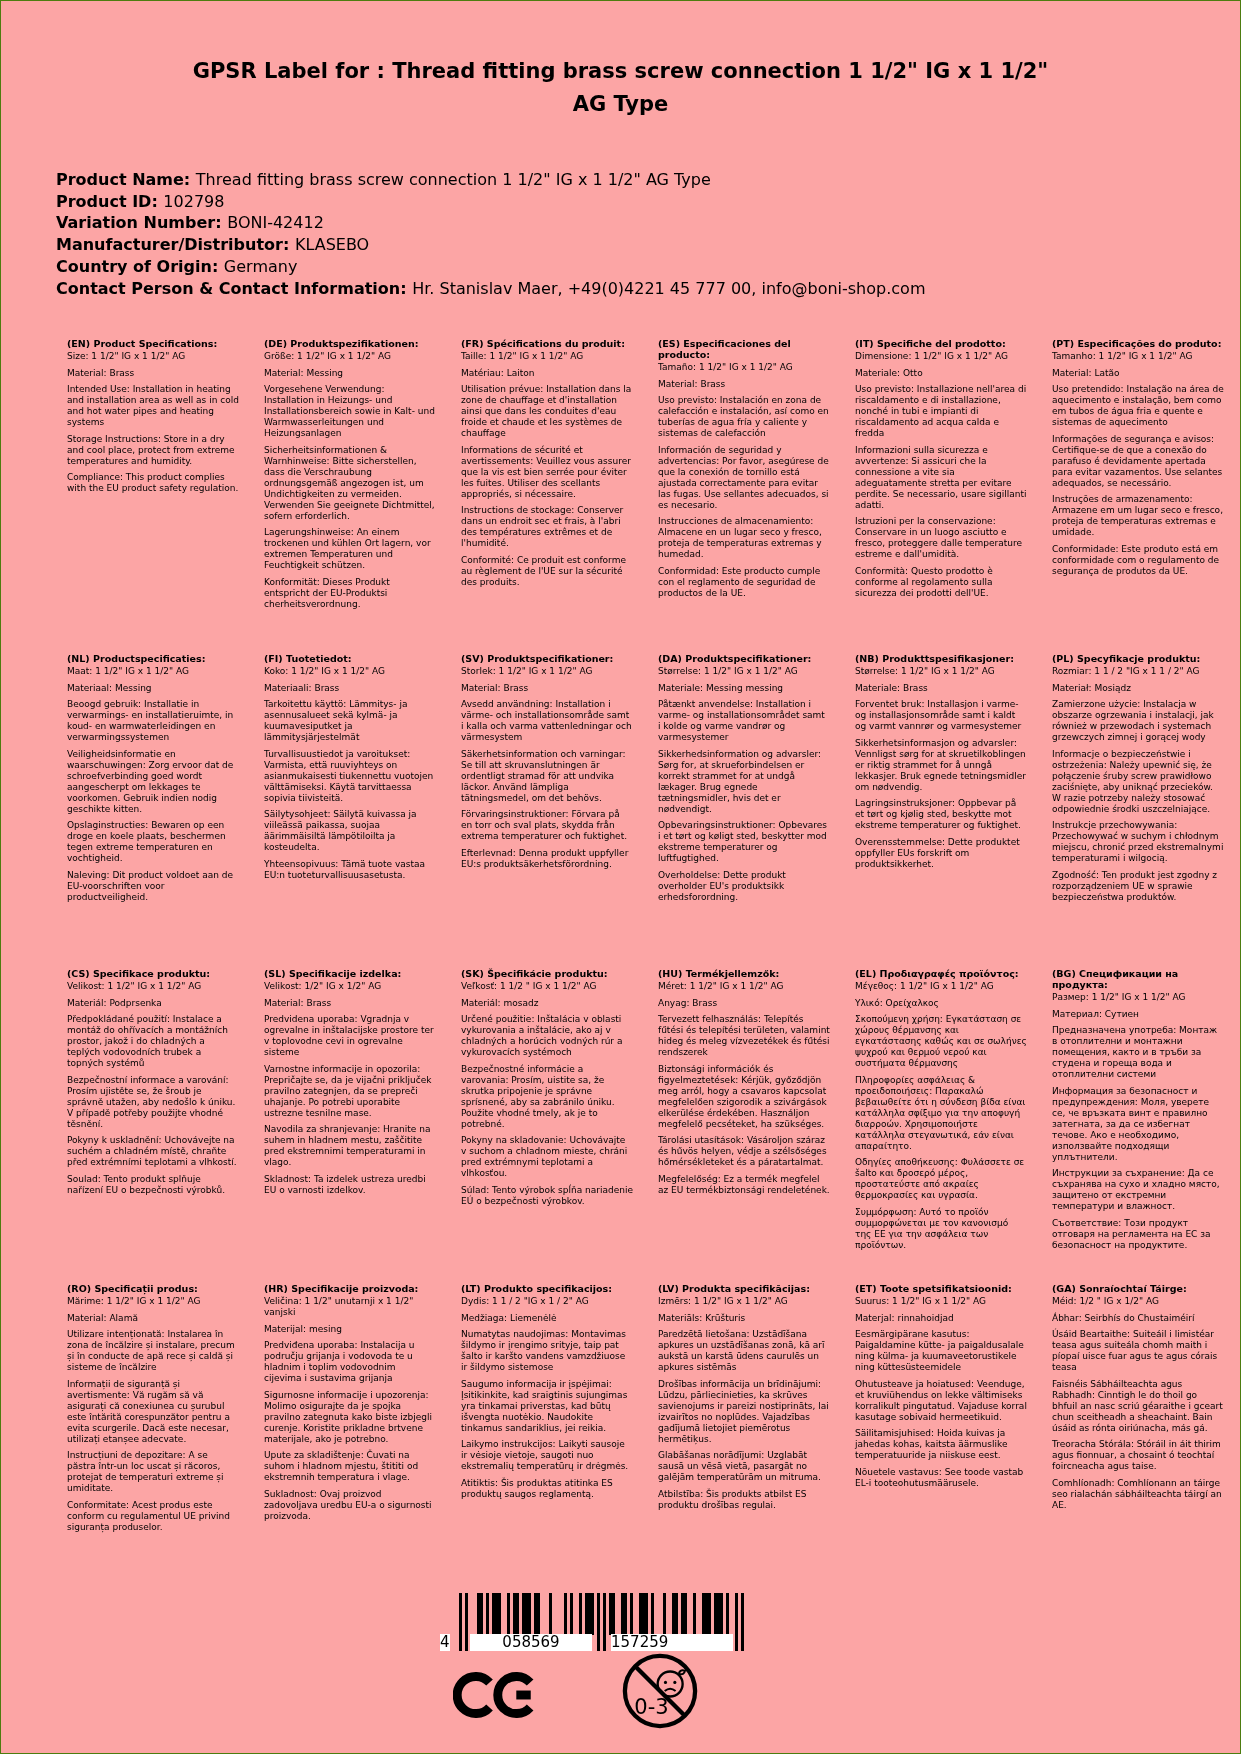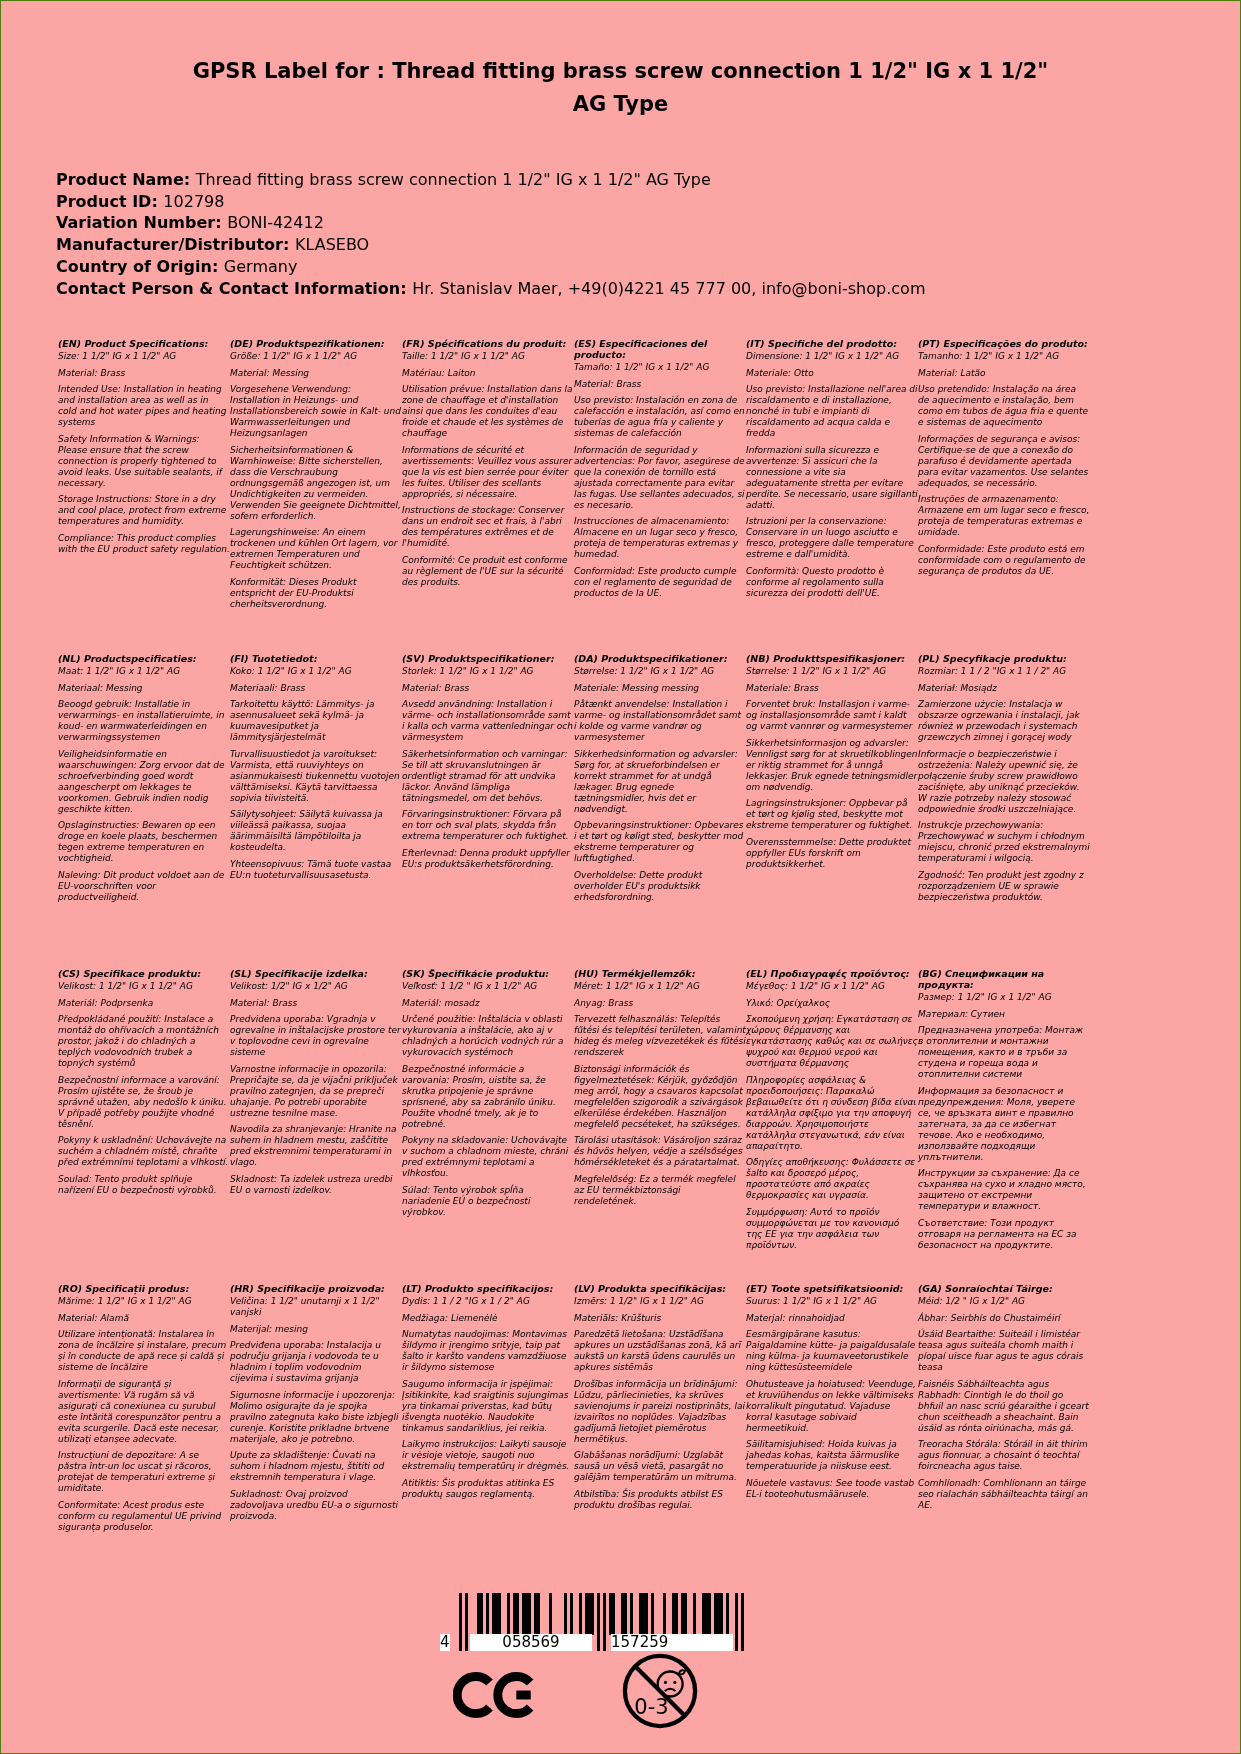--- a/index.html
+++ b/index.html
@@ -12,24 +12,23 @@
   #title {
     position:absolute; top:54px; left:0; right:0; margin:0 auto; width:860px;
     text-align:center; font-size:21px; font-weight:bold; line-height:33px;
   }
   
   #product-info { position:absolute; left:55px; top:168px; font-size:16px; line-height:21.7px; }
   .info-label { font-weight:bold; }
   .info-value { font-weight:normal; }
   
   #spec-grid {
-    position:absolute; left:57px; top:337px;
-    display:grid; grid-template-columns:repeat(6,172px); 
+    position:absolute; left:66px; top:337px;
+    display:grid; grid-template-columns:repeat(6,172px); column-gap:25px;
     grid-auto-rows:minmax(315px,auto);
-    font-style:italic;
   }
   .lang-block { font-size:9px; line-height:11px; }
   .lang-heading { font-size:9.5px; font-weight:bold; margin:0 0 2px 0; line-height:11px; }
   .lang-par { margin:0 0 5.5px 0; }
   
   #barcode { position:absolute; left:458px; top:1592px; width:285px; height:58px; }
   #barcode-bars { display:flex; height:58px; }
   #barcode-bars .module { width:3px; height:42px; background:transparent; }
   #barcode-bars .module.bar { background:#000; }
   #barcode-bars .module.guard { height:58px; }
@@ -56,21 +55,20 @@
       <div><span class="info-label">Country of Origin:  </span><span class="info-value">Germany</span></div>
       <div><span class="info-label">Contact Person &amp; Contact Information:  </span><span class="info-value">Hr. Stanislav Maer, +49(0)4221 45 777 00, info@boni-shop.com</span></div>
     </div>
 
   <div id="spec-grid">
       <section class="lang-block">
         <h3 class="lang-heading">(EN) Product Specifications:</h3>
         <p class="lang-par">Size: 1 1/2" IG x 1 1/2" AG</p>
         <p class="lang-par">Material: Brass</p>
         <p class="lang-par">Intended Use: Installation in heating and installation area as well as in cold and hot water pipes and heating systems</p>
-        <p class="lang-par">Safety Information &amp; Warnings: Please ensure that the screw connection is properly tightened to avoid leaks. Use suitable sealants, if necessary.</p>
         <p class="lang-par">Storage Instructions: Store in a dry and cool place, protect from extreme temperatures and humidity.</p>
         <p class="lang-par">Compliance: This product complies with the EU product safety regulation.</p>
       </section>
       <section class="lang-block">
         <h3 class="lang-heading">(DE) Produktspezifikationen:</h3>
         <p class="lang-par">Größe: 1 1/2" IG x 1 1/2" AG</p>
         <p class="lang-par">Material: Messing</p>
         <p class="lang-par">Vorgesehene Verwendung: Installation in Heizungs- und Installationsbereich sowie in Kalt- und Warmwasserleitungen und Heizungsanlagen</p>
         <p class="lang-par">Sicherheitsinformationen &amp; Warnhinweise: Bitte sicherstellen, dass die Verschraubung ordnungsgemäß angezogen ist, um Undichtigkeiten zu vermeiden. Verwenden Sie geeignete Dichtmittel, sofern erforderlich.</p>
         <p class="lang-par">Lagerungshinweise: An einem trockenen und kühlen Ort lagern, vor extremen Temperaturen und Feuchtigkeit schützen.</p>

